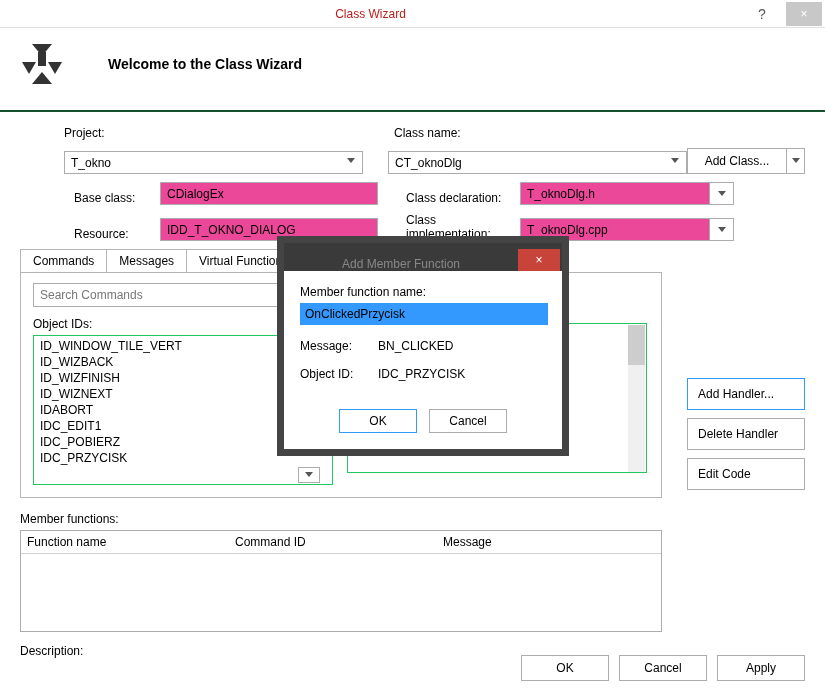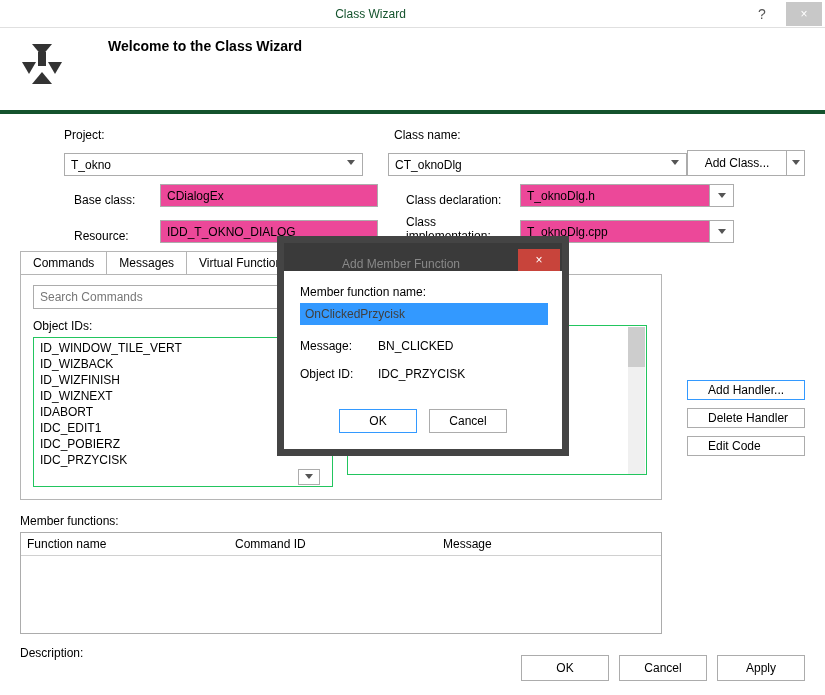--- a/index.html
+++ b/index.html
@@ -1,22 +1,22 @@
 <!DOCTYPE html>
 <html><head>
 <meta charset="utf-8">
 <style>
   * { box-sizing: border-box; font-family: "Segoe UI", Tahoma, sans-serif; font-size: 12px; }
   body { margin: 0; background: #fff; width: 825px; height: 695px; position: relative; overflow: hidden; }
   .titlebar { height: 28px; background: #fff; display: flex; align-items: center; border-bottom: 1px solid #e0e0e0; }
-  .titlebar-text { flex: 1; text-align: center; color: #14532d; }
+  .titlebar-text { flex: 1; text-align: center; color: #b91c1c; }
   .titlebar-btn { width: 36px; height: 24px; display: flex; align-items: center; justify-content: center; margin: 2px 3px; }
   .help-btn { color: #555; font-size: 14px; }
   .close-btn { background: #c8c8c8; color: #fff; }
-  .header { display: flex; padding: 10px 20px 20px 16px; border-bottom: 4px solid #14532d; }
+  .header { display: flex; align-items: center; padding: 10px 20px 20px 16px; border-bottom: 2px solid #14532d; }
   .wizard-icon { width: 52px; height: 52px; margin-right: 40px; }
   .header-title { font-weight: bold; font-size: 14px; }
   .content { padding: 14px 20px 10px 20px; position: relative; }
   .row { display: flex; align-items: flex-end; margin-bottom: 8px; margin-left: 44px; }
   .label { width: 100px; }
   .combo { height: 23px; border: 1px solid #acacac; background: #fff; display: flex; align-items: center; padding: 0 6px; position: relative; }
   .combo .arrow { position: absolute; right: 6px; top: 4px; }
   .combo-project { width: 314px; margin-right: 10px; }
   .combo-class { width: 314px; }
   .textbox { height: 23px; border: 1px solid #acacac; background: #ec4899; display: flex; align-items: center; padding: 0 6px; }
@@ -31,40 +31,40 @@
   .tabs { display: flex; border: 1px solid #b5b5b5; border-bottom: none; width: fit-content; margin-top: 6px; }
   .tab { padding: 4px 12px; border-right: 1px solid #b5b5b5; background: #fff; }
   .tab.active { background: #fff; position: relative; }
   .tabpanel { border: 1px solid #b5b5b5; padding: 10px 12px 12px 12px; width: 642px; display: flex; gap: 14px; }
   .tabpanel-left { }
   .searchbox { width: 300px; height: 24px; border: 1px solid #acacac; color: #777; padding: 0 6px; display: flex; align-items: center; }
   .section-label { margin: 10px 0 4px 0; }
   .listbox { width: 300px; height: 150px; border: 1px solid #22c55e; overflow: hidden; padding: 2px 6px; }
   .listbox .item { line-height: 16px; }
   .side-buttons { position: absolute; right: 20px; top: 266px; width: 118px; display: flex; flex-direction: column; gap: 8px; }
-  .side-btn { height: 20px; border: 1px solid #acacac; background: #fff; display: flex; align-items: center; padding-left: 20px; }
+  .side-btn { height: 32px; border: 1px solid #acacac; background: #fff; display: flex; align-items: center; padding-left: 10px; }
   .side-btn.hl { border: 1px solid #3399ff; }
   .memberfunc-label { margin-top: 14px; }
   .grid { width: 642px; height: 102px; border: 1px solid #acacac; margin-top: 4px; }
   .grid-head { display: flex; border-bottom: 1px solid #d0d0d0; padding: 4px 6px; }
   .gh { flex: 0 0 auto; }
   .gh1 { width: 208px; } .gh2 { width: 208px; } .gh3 { width: 200px; }
   .desc-label { margin-top: 12px; }
   .footer { position: absolute; right: 20px; bottom: 14px; display: flex; gap: 10px; }
   .dlg-btn { width: 88px; height: 26px; border: 1px solid #acacac; background: #fff; display: flex; align-items: center; justify-content: center; }
   .arrow svg, .split-arrow svg, .dd-btn svg { display:block; }
 
   
   .modal { position: absolute; left: 277px; top: 236px; width: 292px; border: 7px solid #444; }
   .modal-titlebar { height: 28px; background: #3a3a3a; display: flex; align-items: flex-end; color: #888; }
   .modal-title { flex: 1; text-align: center; font-size: 12px; }
   .modal-close { width: 42px; height: 22px; background: #c8443b; color: #fff; display: flex; align-items: center; justify-content: center; margin-right: 2px; }
   .modal-body { background: #fff; padding: 14px 16px 16px 16px; }
   .modal-label { margin-bottom: 4px; }
-  .modal-input { width: 248px; height: 22px; border: 1px solid #3399ff; background: #3399ff; color: #404040; display: flex; align-items: center; padding: 0 4px; }
+  .modal-input { width: 248px; height: 22px; border: 1px solid #3399ff; background: #3399ff; color: #000000; display: flex; align-items: center; padding: 0 4px; }
   .modal-row { display: flex; margin-top: 14px; }
   .mk { width: 78px; }
   .modal-btns { display: flex; gap: 12px; justify-content: center; margin-top: 28px; }
   .mbtn { width: 78px; height: 24px; border: 1px solid #acacac; display: flex; align-items: center; justify-content: center; }
   .mbtn.primary { border: 1px solid #3399ff; }
 
   .scroll-hint { position: absolute; right: 1px; top: 1px; width: 17px; height: 148px; background: #f0f0f0; }
   .scroll-thumb { position: absolute; right: 1px; top: 1px; width: 17px; height: 40px; background: #cdcdcd; }
   .panel-right { position: relative; width: 300px; height: 190px; }
   .panel-right .listbox { position: absolute; top: 40px; left: 0; }

